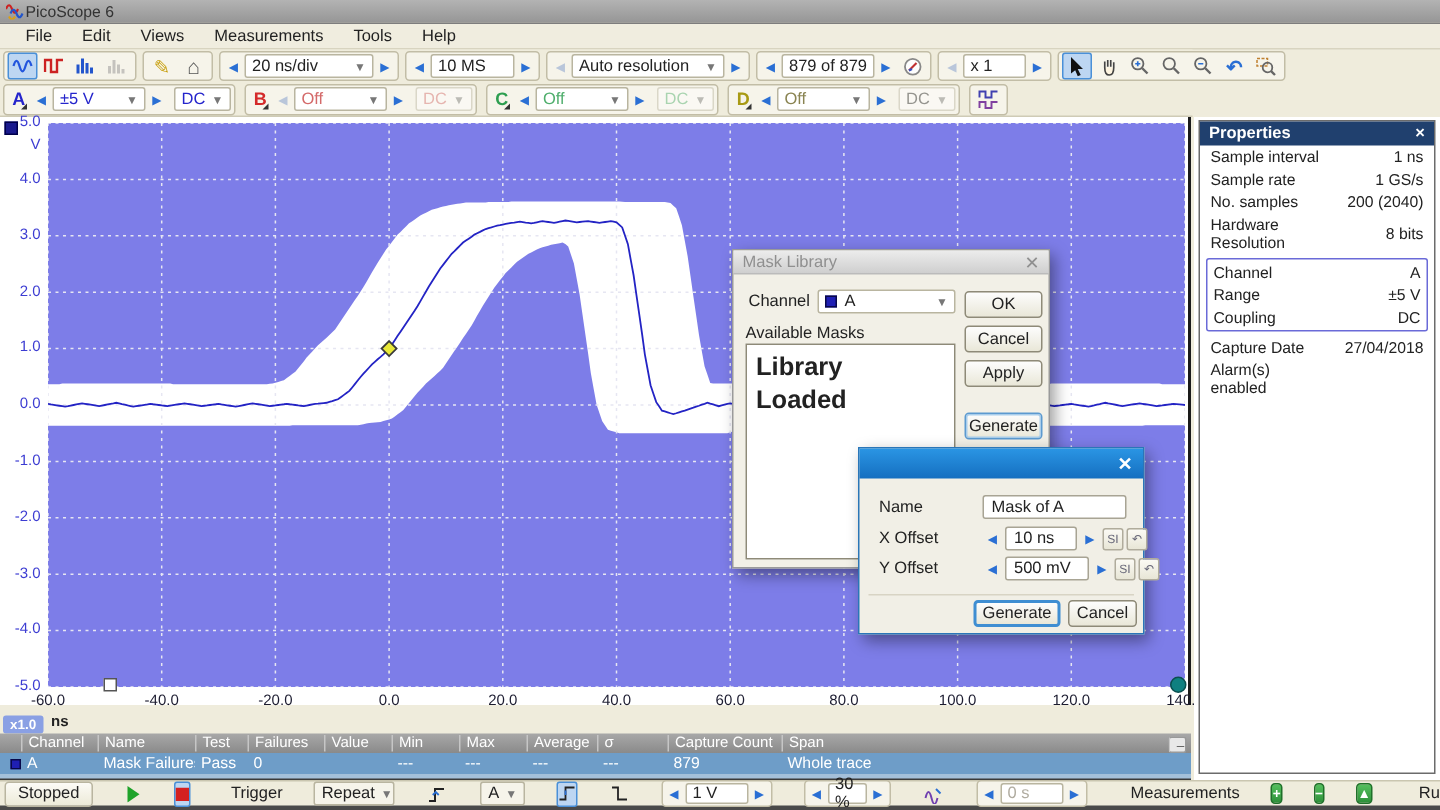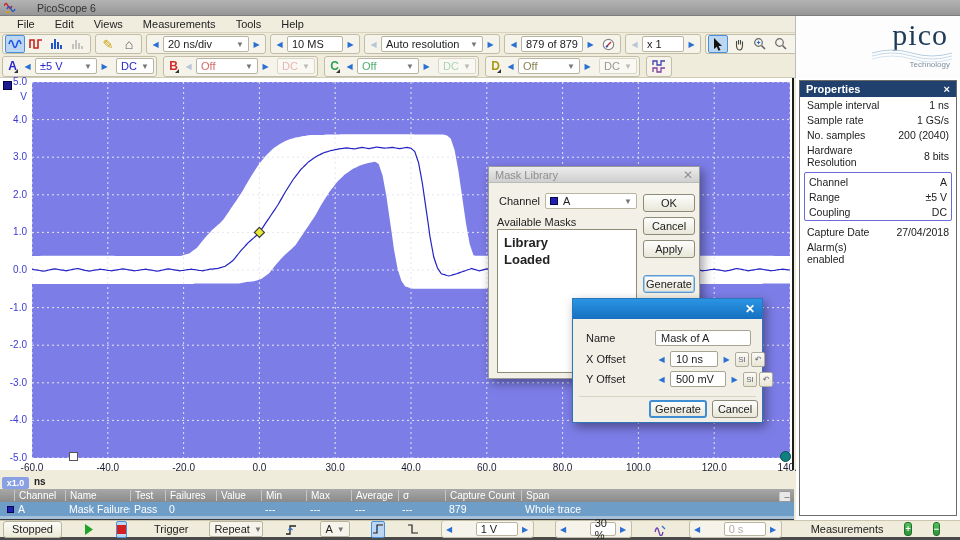--- a/index.html
+++ b/index.html
@@ -2,21 +2,21 @@
 <html><head>
 <meta charset="utf-8">
 <style>
   * { margin:0; padding:0; box-sizing:border-box; }
   html,body { width:960px; height:540px; overflow:hidden; }
   body { font-family:"Liberation Sans", sans-serif; font-size:11px; color:#222; background:#fff; }
   .app { position:relative; width:960px; height:540px; background:#efecdc; }
 
   
   .titlebar { position:absolute; left:0; top:0; width:960px; height:16px;
-    background:linear-gradient(#b3b3b3,#969696); display:flex; align-items:center; padding-left:4px; gap:20px;
+    background:linear-gradient(#b3b3b3,#969696); display:flex; align-items:center; padding-left:4px; gap:0;
     border-bottom:1px solid #7d7d7d; }
   .titlebar .title { font-size:10.5px; color:#333; }
 
   
   .menubar { position:absolute; left:0; top:16px; width:960px; height:17px; background:#f0eddf;
     display:flex; align-items:center; padding-left:8px; gap:2px; border-bottom:1px solid #d8d4c0; }
   .menubar span { padding:1px 9px; }
 
   
   .toolbar { position:absolute; left:0; top:33px; width:795px; height:22px; background:#efecdc;
@@ -98,33 +98,33 @@
   .sbtn { height:17px; border:1px solid #b9b5a0; border-radius:3px; background:linear-gradient(#fcfbf6,#ecead8);
     display:flex; align-items:center; justify-content:center; padding:0 8px; }
   .icon17 { width:17px; height:17px; display:flex; align-items:center; justify-content:center;
     border:1px solid transparent; border-radius:2px; }
   .icon17.sel { background:#bdd6f2; border-color:#4a90d8; }
   .greenbtn { width:15px; height:14px; border-radius:3px; background:linear-gradient(#55c05e,#2d9039);
     border:1px solid #1f7029; color:#fff; font-size:9px; font-weight:bold; display:flex; align-items:center;
     justify-content:center; line-height:1; }
   .spin { display:flex; align-items:center; background:#f6f4ea; border:1px solid #c2bda6; border-radius:3px;
     height:18px; padding:0 1px; gap:1px; }
-  .spin .field { height:14px;margin-left:19px; }
+  .spin .field { height:14px; }
   .graytxt { color:#b0aca0; }
 
   
   .dlg { position:absolute; box-shadow:3px 4px 10px rgba(0,0,0,.4); }
   .masklib { left:488px; top:166px; width:212px; height:213px; background:#f2f0e7; border:1px solid #9a9a9a; }
   .masklib-title { height:16px; background:linear-gradient(#ececec,#cfcfcf); color:#8f8f8f; display:flex;
     align-items:center; padding:0 6px; border-bottom:1px solid #bbb; }
   .masklib-title .x { margin-left:auto; color:#909090; font-size:12px; }
   .ml-row { position:absolute; display:flex; align-items:center; }
   .listbox { position:absolute; left:8px; top:62px; width:140px; height:144px; background:#fff; border:1px solid #8e8a78; 
     padding:4px 6px; }
-  .listbox div { font-weight:bold; font-size:13px; padding:1px 0; }
+  .listbox div { font-weight:bold; font-size:17px; padding:1px 0; }
   .mlbtn { position:absolute; left:154px; width:52px; height:18px; border:1px solid #8e8a78; border-radius:3px;
     background:linear-gradient(#fdfdfd,#e9e7d8); display:flex; align-items:center; justify-content:center; font-size:11px; }
   .mlbtn.hl { border-color:#5c9ad0; box-shadow:0 0 0 1px #a8cdeb inset; }
 
   .gendlg { left:572px; top:298px; width:191px; height:125px; background:#f1efe6; border:1px solid #2a76b8; }
   .gendlg-title { height:20px; background:linear-gradient(#2a95e4,#156fc0); display:flex; align-items:center; padding:0 7px; }
   .gendlg-title .x { margin-left:auto; color:#fff; font-weight:bold; font-size:12px; }
   .g-row { position:absolute; display:flex; align-items:center; font-size:11px; }
   .g-input { background:#fff; border:1px solid #a8a494; border-radius:2px; height:16px; display:flex;
     align-items:center; padding:0 5px; }
@@ -272,29 +272,20 @@
       <div class="tbtn">
         <svg class="ic" width="14" height="14" viewBox="0 0 14 14">
             <rect x="1" y="2" width="7" height="5" stroke="#c08030" fill="none" stroke-dasharray="2 1"></rect>
             <circle cx="8" cy="8" r="3.2" stroke="#666" fill="none" stroke-width="1.2"></circle>
             <path d="M10.4 10.4 L13 13" stroke="#666" stroke-width="1.6"></path>
           </svg>
       </div>
     </div>
   </div>
 
-  <div class="logo-panel">
-    <div class="logo-word">pico</div>
-    <svg class="ic" width="80" height="14" viewBox="0 0 80 14" style="position:absolute;right:8px;top:32px;">
-      <path d="M0 5 q20 -6 40 0 t40 0" stroke="#b7cfe2" fill="none"></path>
-      <path d="M0 8 q20 -6 40 0 t40 0" stroke="#c6dae8" fill="none"></path>
-      <path d="M0 11 q20 -6 40 0 t40 0" stroke="#d5e4ef" fill="none"></path>
-    </svg>
-    <div class="logo-sub">Technology</div>
-  </div>
 
   <div class="chanbar">
     <div class="grp">
       <div class="chan-letter" style="color:#2525cc;">A</div>
       <div class="arrowbtn">◀</div>
       <div class="field" style="width:62px;color:#2525cc;">
         <span>±5 V</span>
           <span class="combo-arrow">▼</span>
       </div>
       <div class="arrowbtn">▶</div>
@@ -394,21 +385,21 @@
         <line x1="0" y1="338.4" x2="758" y2="338.4" stroke="#e6e6f2" stroke-width="1" stroke-dasharray="2 3"></line>
         <line x1="0" y1="376.0" x2="758" y2="376.0" stroke="#e6e6f2" stroke-width="1" stroke-dasharray="2 3"></line>
         <polyline points="0.0,187.2 1.9,187.6 3.8,187.9 5.7,188.2 7.6,188.5 9.5,188.8 11.4,189.1 13.3,188.8 15.2,188.4 17.1,188.0 18.9,187.6 20.8,187.2 22.7,186.9 24.6,187.2 26.5,187.5 28.4,187.8 30.3,188.1 32.2,188.4 34.1,188.8 36.0,188.4 37.9,188.0 39.8,187.6 41.7,187.2 43.6,186.9 45.5,186.5 47.4,186.9 49.3,187.4 51.2,187.8 53.1,188.3 55.0,188.7 56.9,189.1 58.7,188.8 60.6,188.5 62.5,188.2 64.4,187.9 66.3,187.6 68.2,187.2 70.1,187.5 72.0,187.7 73.9,188.0 75.8,188.3 77.7,188.5 79.6,188.8 81.5,188.4 83.4,188.1 85.3,187.8 87.2,187.5 89.1,187.2 91.0,186.9 92.9,187.2 94.8,187.5 96.6,187.8 98.5,188.1 100.4,188.4 102.3,188.8 104.2,188.5 106.1,188.3 108.0,188.0 109.9,187.7 111.8,187.5 113.7,187.2 115.6,187.6 117.5,187.9 119.4,188.2 121.3,188.5 123.2,188.8 125.1,189.1 127.0,188.8 128.9,188.4 130.8,188.0 132.7,187.6 134.5,187.2 136.4,186.9 138.3,187.2 140.2,187.5 142.1,187.8 144.0,188.1 145.9,188.4 147.8,188.8 149.7,188.5 151.6,188.3 153.5,188.0 155.4,187.7 157.3,187.5 159.2,187.2 161.1,187.5 163.0,187.7 164.9,188.0 166.8,188.3 168.7,188.5 170.6,188.8 172.4,188.4 174.3,188.0 176.2,187.6 178.1,187.2 180.0,187.1 181.9,186.9 183.8,186.7 185.7,186.5 187.6,185.9 189.5,185.4 191.4,184.8 193.3,184.2 195.2,182.8 197.1,181.4 199.0,180.0 200.9,178.6 202.8,176.3 204.7,173.9 206.6,171.5 208.5,169.2 210.3,167.1 212.2,165.1 214.1,163.0 216.0,160.9 217.9,159.2 219.8,157.5 221.7,155.9 223.6,154.2 225.5,152.3 227.4,150.4 229.3,147.6 231.2,144.8 233.1,141.9 235.0,139.1 236.9,136.3 238.8,133.5 240.7,130.7 242.6,127.8 244.5,125.0 246.3,122.2 248.2,118.9 250.1,115.6 252.0,112.3 253.9,109.0 255.8,106.0 257.7,103.0 259.6,100.0 261.5,97.0 263.4,94.6 265.3,92.1 267.2,89.7 269.1,87.2 271.0,85.4 272.9,83.5 274.8,81.6 276.7,79.7 278.6,78.4 280.5,77.1 282.4,75.8 284.3,74.4 286.1,73.5 288.0,72.6 289.9,71.6 291.8,70.7 293.7,70.1 295.6,69.6 297.5,69.0 299.4,68.4 301.3,68.1 303.2,67.7 305.1,67.3 307.0,66.9 308.9,66.6 310.8,66.4 312.7,66.1 314.6,65.8 316.5,66.1 318.4,66.4 320.3,66.6 322.1,66.9 324.0,66.6 325.9,66.2 327.8,65.8 329.7,65.4 331.6,65.7 333.5,66.0 335.4,66.3 337.3,66.6 339.2,66.2 341.1,65.8 343.0,65.4 344.9,65.0 346.8,65.3 348.7,65.6 350.6,65.9 352.5,66.2 354.4,66.0 356.3,65.8 358.2,65.6 360.1,65.4 361.9,65.7 363.8,66.0 365.7,66.3 367.6,66.6 369.5,66.3 371.4,66.0 373.3,65.7 375.2,65.4 377.1,65.8 379.0,66.2 380.9,67.9 382.8,69.6 384.7,75.2 386.6,80.8 388.5,91.2 390.4,101.5 392.3,114.7 394.2,127.8 396.1,141.0 397.9,154.2 399.8,164.5 401.7,174.8 403.6,180.5 405.5,186.1 407.4,188.9 409.3,191.8 411.2,192.3 413.1,192.9 415.0,193.5 416.9,194.0 418.8,193.5 420.7,192.9 422.6,192.3 424.5,191.8 426.4,191.1 428.3,190.4 430.2,189.8 432.1,189.1 434.0,188.5 435.8,187.8 437.7,187.2 439.6,186.5 441.5,187.1 443.4,187.6 445.3,188.2 447.2,188.8 449.1,188.3 451.0,187.8 452.9,187.3 454.8,186.9 456.7,187.2 458.6,187.6 460.5,188.0 462.4,188.4 464.3,188.8 466.2,189.1 468.1,188.7 470.0,188.3 471.9,187.8 473.8,187.4 475.6,186.9 477.5,186.5 479.4,186.9 481.3,187.2 483.2,187.6 485.1,188.0 487.0,188.4 488.9,188.8 490.8,188.5 492.7,188.3 494.6,188.0 496.5,187.7 498.4,187.5 500.3,187.2 502.2,187.6 504.1,187.9 506.0,188.2 507.9,188.5 509.8,188.8 511.7,189.1 513.5,188.8 515.4,188.4 517.3,188.0 519.2,187.6 521.1,187.2 523.0,186.9 524.9,187.2 526.8,187.5 528.7,187.8 530.6,188.1 532.5,188.4 534.4,188.8 536.3,188.5 538.2,188.3 540.1,188.0 542.0,187.7 543.9,187.5 545.8,187.2 547.7,187.6 549.5,187.9 551.4,188.2 553.3,188.5 555.2,188.8 557.1,189.1 559.0,188.8 560.9,188.4 562.8,188.0 564.7,187.6 566.6,187.2 568.5,186.9 570.4,187.2 572.3,187.5 574.2,187.8 576.1,188.1 578.0,188.4 579.9,188.8 581.8,188.5 583.7,188.3 585.6,188.0 587.5,187.7 589.3,187.5 591.2,187.2 593.1,187.6 595.0,187.9 596.9,188.2 598.8,188.5 600.7,188.8 602.6,189.1 604.5,188.8 606.4,188.4 608.3,188.0 610.2,187.6 612.1,187.2 614.0,186.9 615.9,187.2 617.8,187.5 619.7,187.8 621.6,188.1 623.5,188.4 625.4,188.8 627.2,188.5 629.1,188.3 631.0,188.0 632.9,187.7 634.8,187.5 636.7,187.2 638.6,187.6 640.5,187.9 642.4,188.2 644.3,188.5 646.2,188.8 648.1,189.1 650.0,188.8 651.9,188.4 653.8,188.0 655.7,187.6 657.6,187.2 659.5,186.9 661.4,187.2 663.3,187.5 665.1,187.8 667.0,188.1 668.9,188.4 670.8,188.8 672.7,188.5 674.6,188.3 676.5,188.0 678.4,187.7 680.3,187.5 682.2,187.2 684.1,187.6 686.0,187.9 687.9,188.2 689.8,188.5 691.7,188.8 693.6,189.1 695.5,188.7 697.4,188.3 699.3,187.8 701.1,187.4 703.0,186.9 704.9,186.5 706.8,186.9 708.7,187.2 710.6,187.6 712.5,188.0 714.4,188.4 716.3,188.8 718.2,188.4 720.1,188.1 722.0,187.8 723.9,187.5 725.8,187.2 727.7,186.9 729.6,187.2 731.5,187.5 733.4,187.8 735.3,188.1 737.2,188.4 739.0,188.8 740.9,188.5 742.8,188.3 744.7,188.0 746.6,187.7 748.5,187.5 750.4,187.2 752.3,187.4 754.2,187.6 756.1,187.8 758.0,188.0 " fill="none" stroke="#2323c4" stroke-width="1.2"></polyline>
         <polygon points="227.4,145.4 232.4,150.4 227.4,155.4 222.4,150.4" fill="#e8e838" stroke="#3a3a3a" stroke-width="1.2"></polygon>
       </svg>
     <div id="xticks">
         <div class="xtick" style="left: 10px;">-60.0</div>
         <div class="xtick" style="left: 85.8px;">-40.0</div>
         <div class="xtick" style="left: 161.6px;">-20.0</div>
         <div class="xtick" style="left: 237.4px;">0.0</div>
-        <div class="xtick" style="left: 313.2px;">30.0</div>
+        <div class="xtick" style="left: 313.2px;">20.0</div>
         <div class="xtick" style="left: 389px;">40.0</div>
         <div class="xtick" style="left: 464.8px;">60.0</div>
         <div class="xtick" style="left: 540.6px;">80.0</div>
         <div class="xtick" style="left: 616.4px;">100.0</div>
         <div class="xtick" style="left: 692.2px;">120.0</div>
         <div class="xtick" style="left: 768px;">140.0</div>
       </div>
     <div class="axis-handle"></div>
     <div class="axis-dot"></div>
     <div class="zoombadge">x1.0</div>

